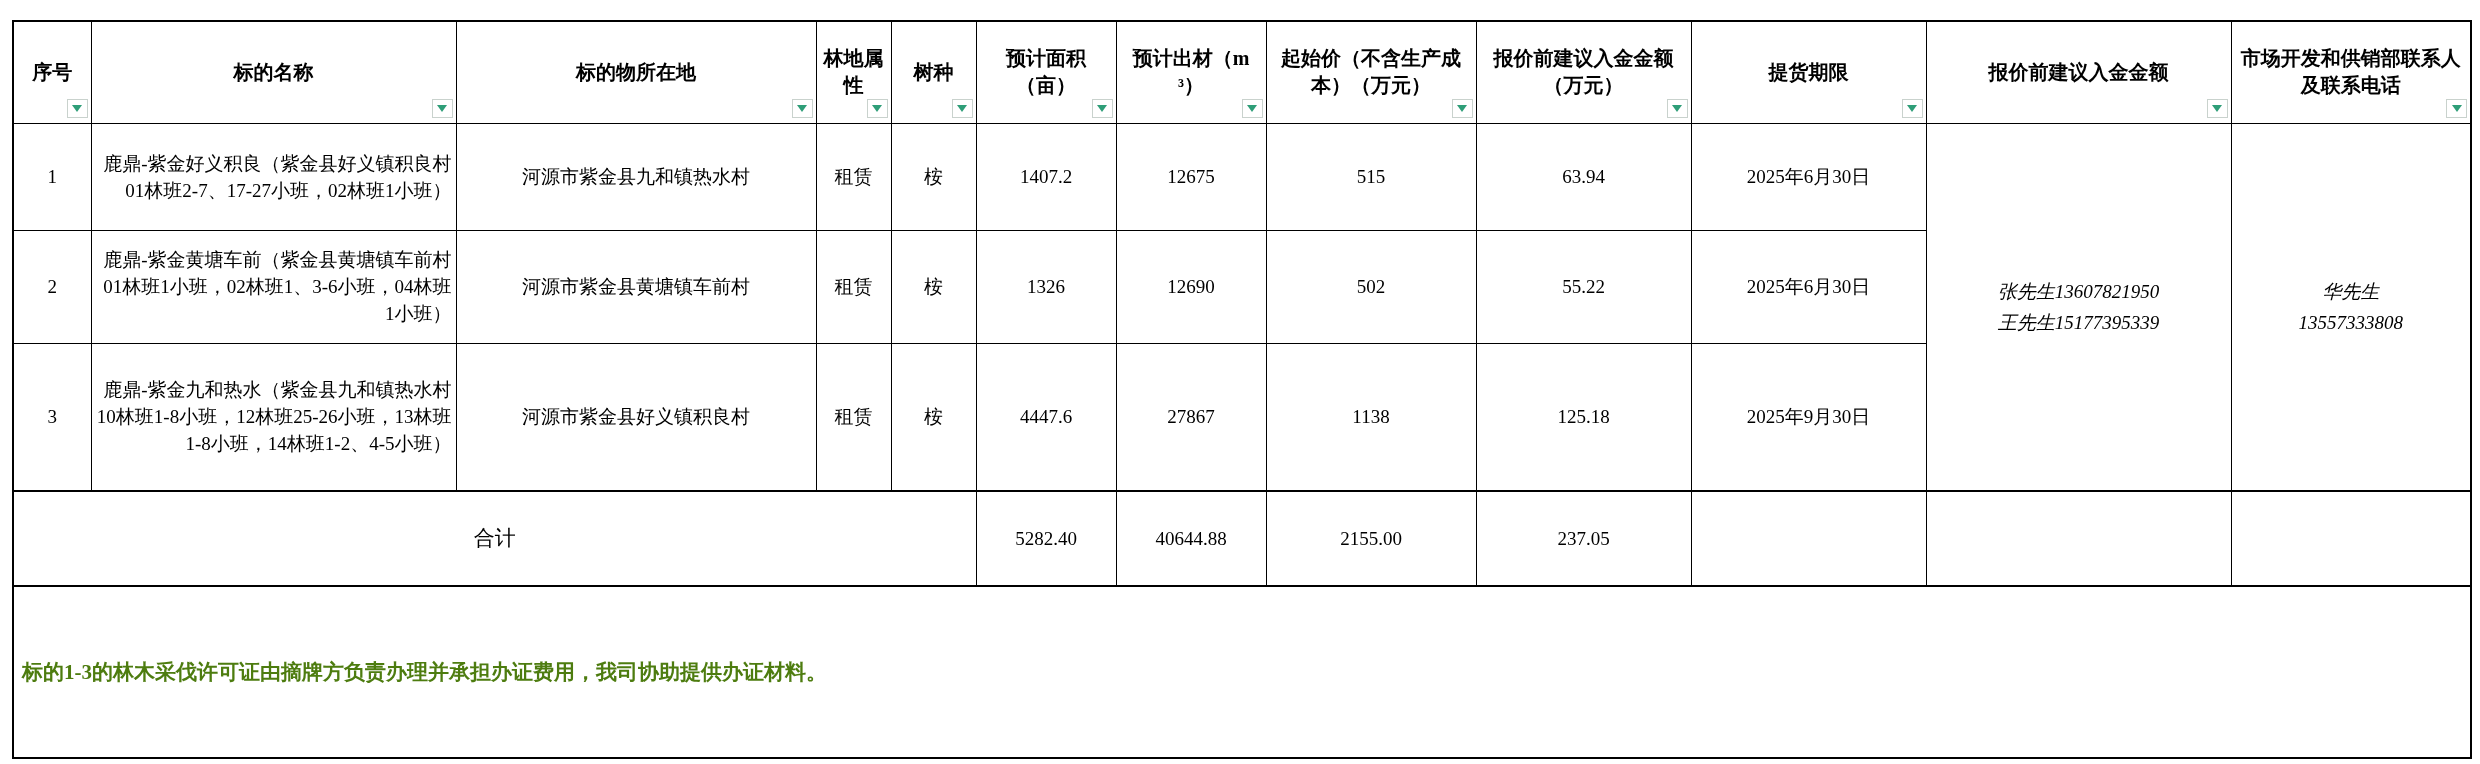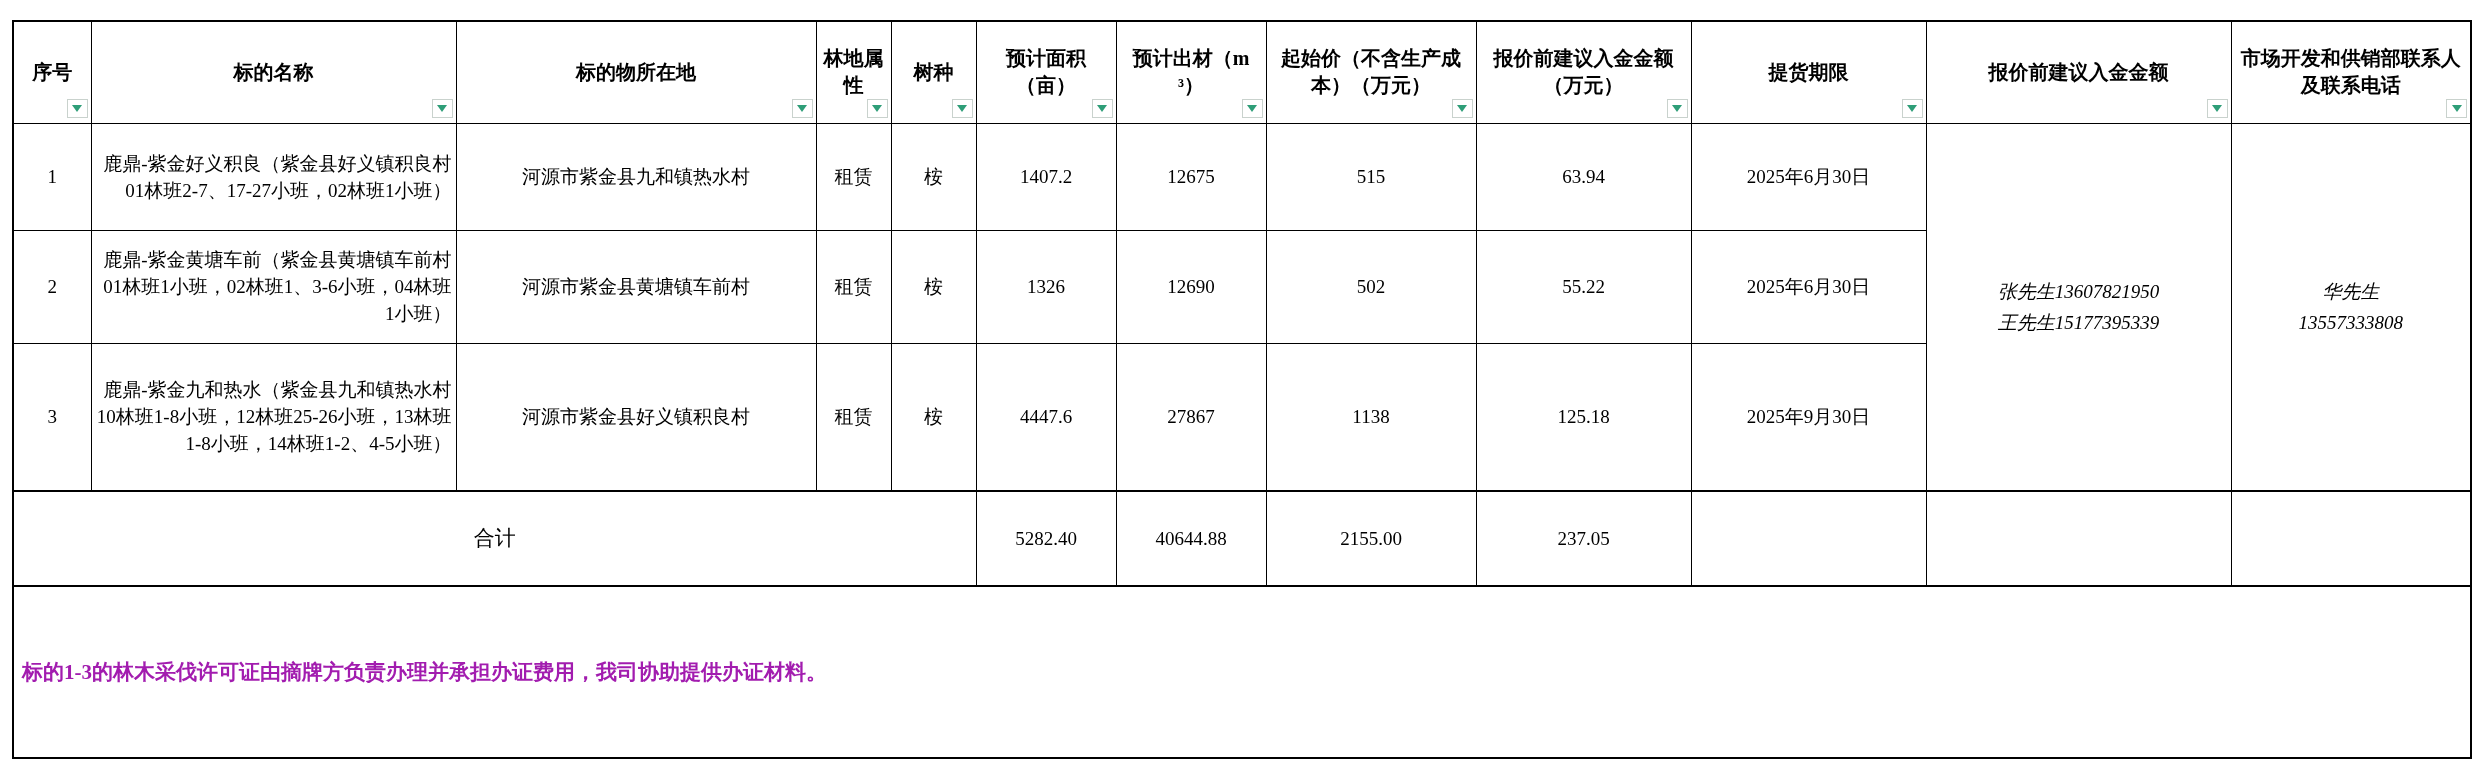--- a/index.html
+++ b/index.html
@@ -63,21 +63,21 @@
   }
   td.cell-contact {
     white-space: pre-line;
     line-height: 31px;
     font-style: italic;
   }
   td.cell-total-label {
     font-size: 21px;
   }
   td.cell-note {
-    color: #a21caf;
+    color: #4d7c0f;
     font-weight: bold;
     font-size: 21px;
     text-align: left;
     vertical-align: middle;
     padding: 2px 8px;
   }
   .filter-btn {
     position: absolute;
     right: 3px;
     bottom: 5px;

